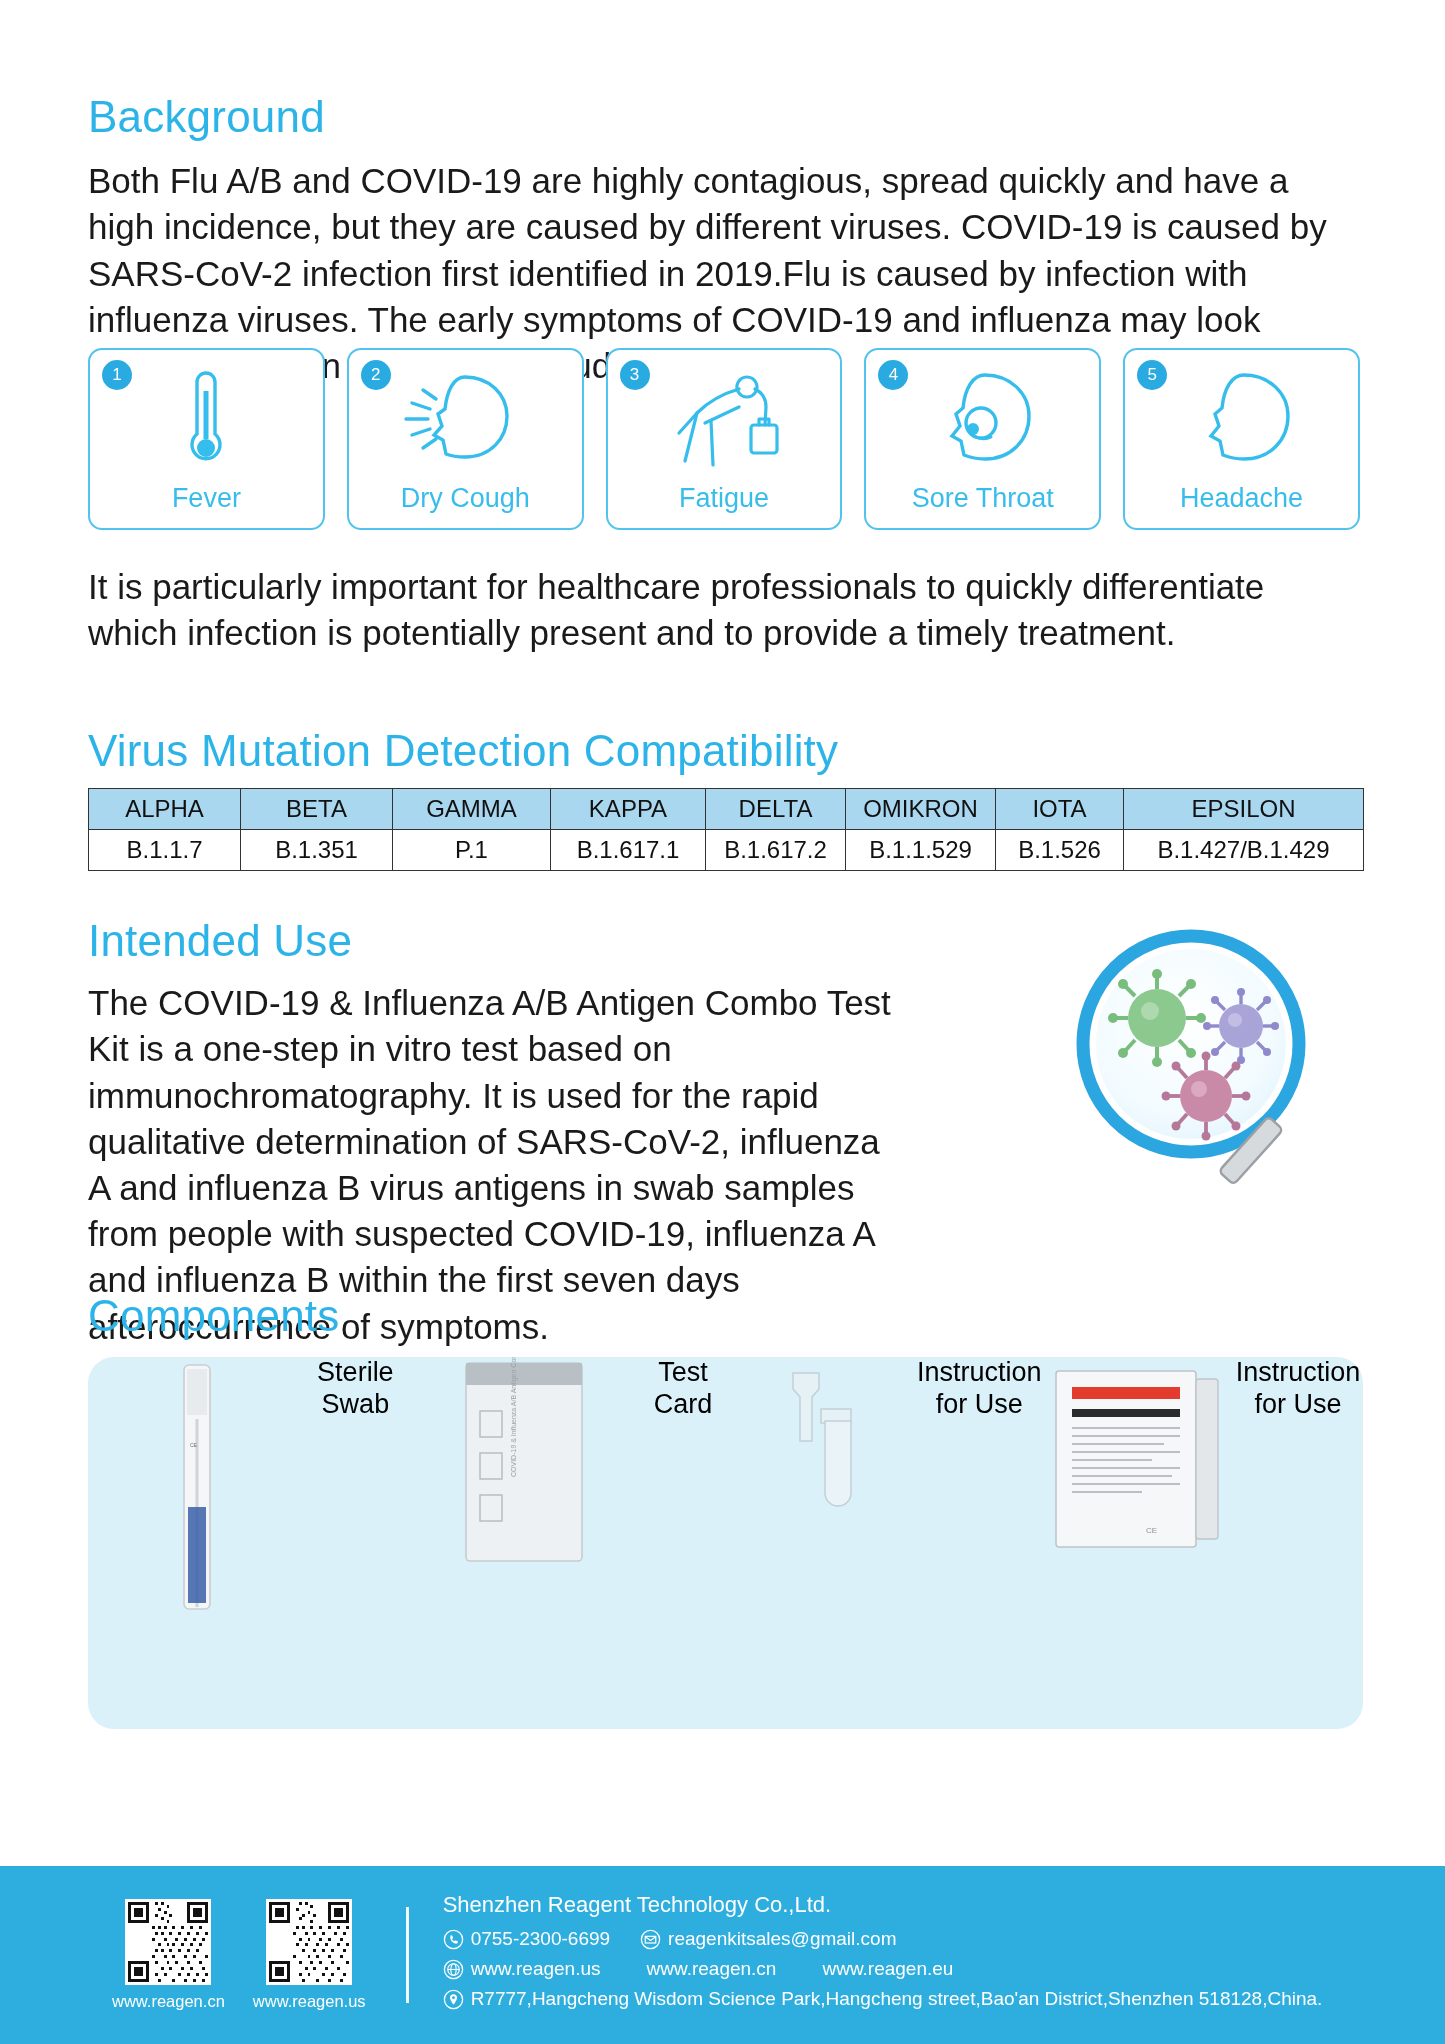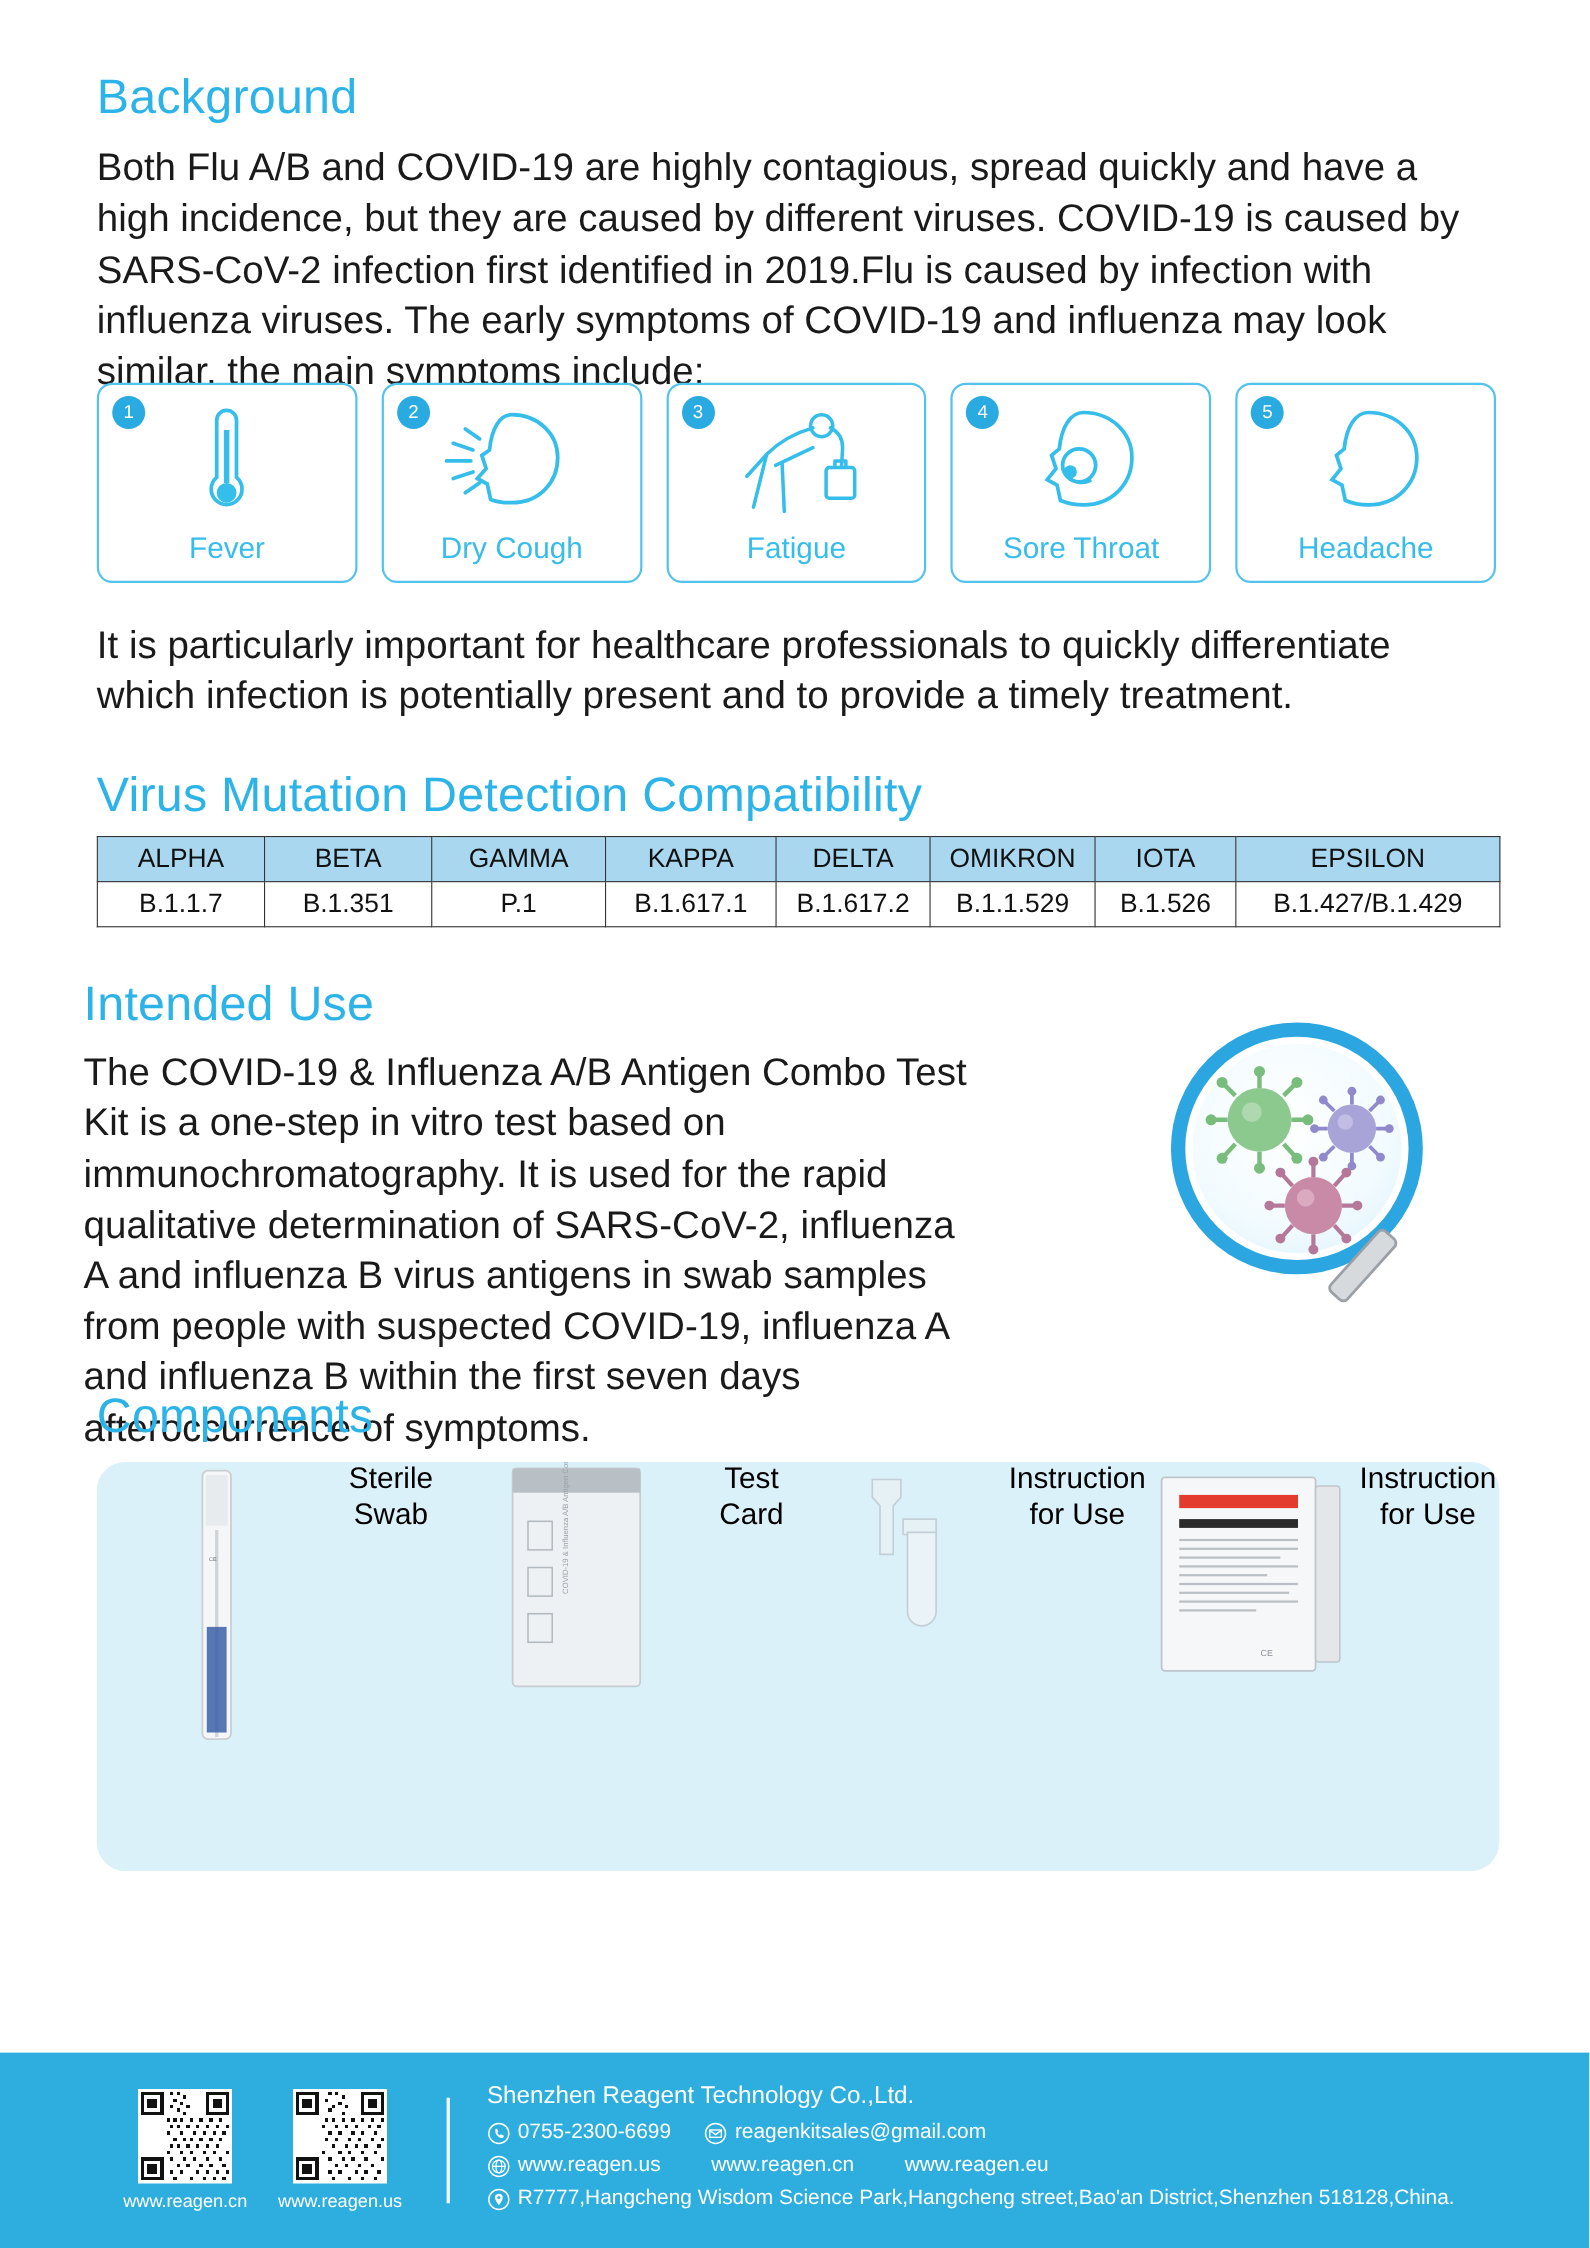--- a/index.html
+++ b/index.html
@@ -11,20 +11,21 @@
   }
   .page { position: relative; width: 1445px; height: 2044px; background:#fff; }
 
   
   .h1 {
     color: #2cb3e8;
     font-size: 44px;
     font-weight: 400;
     letter-spacing: .2px;
     line-height: 1.05;
+    margin-top: 28px;
   }
   .body-text {
     color: #1a1a1a;
     font-size: 35px;
     line-height: 1.32;
   }
 
   
   .sec-background { position: absolute; left: 88px; top: 66px; width: 1270px; }
   .sec-background .h1 { margin-bottom: 18px; }
@@ -77,21 +78,21 @@
     font-weight: 400;
     color: #111;
     height: 41px;
     padding: 0 4px;
     white-space: nowrap;
   }
   table.mut th { background: #a9d7ef; }
   table.mut td { background: #fff; }
 
   
-  .sec-intended { position: absolute; left: 76px; top: 890px; width: 1275px; }
+  .sec-intended { position: absolute; left: 88px; top: 890px; width: 1275px; }
   .sec-intended .h1 { margin-bottom: 16px; }
   .iu-para { width: 820px; }
   .iu-figure {
     position: absolute; right: 22px; top: 36px;
     width: 290px; height: 276px;
   }
 
   
   .sec-components { position: absolute; left: 88px; top: 1265px; width: 1275px; }
   .sec-components .h1 { margin-bottom: 18px; }

